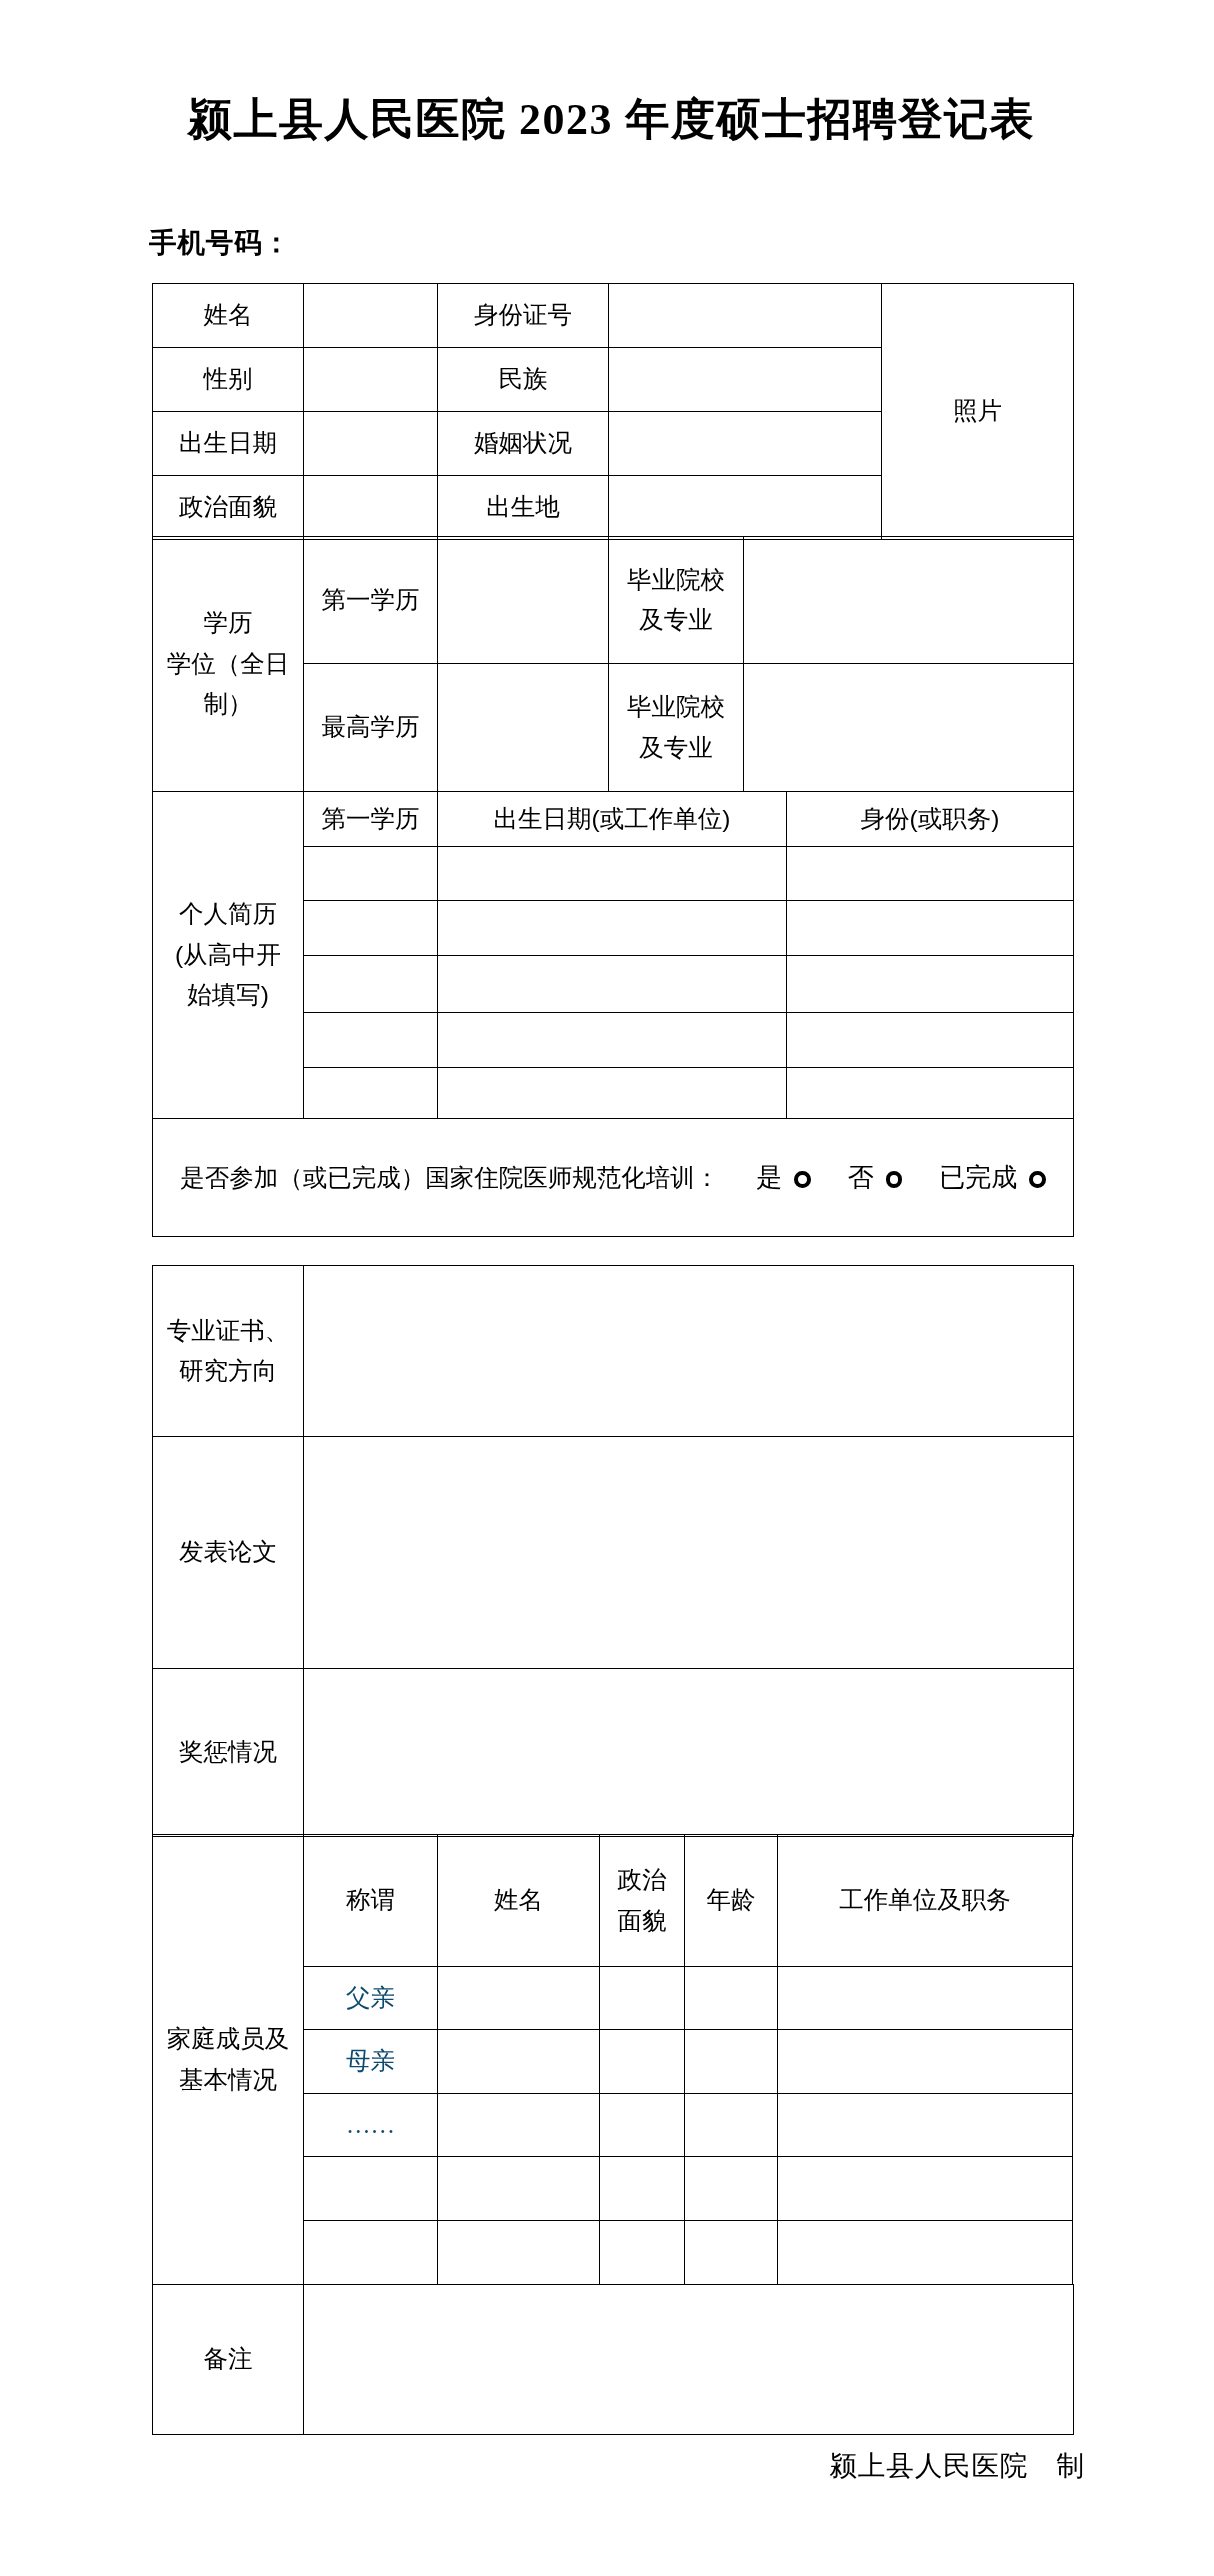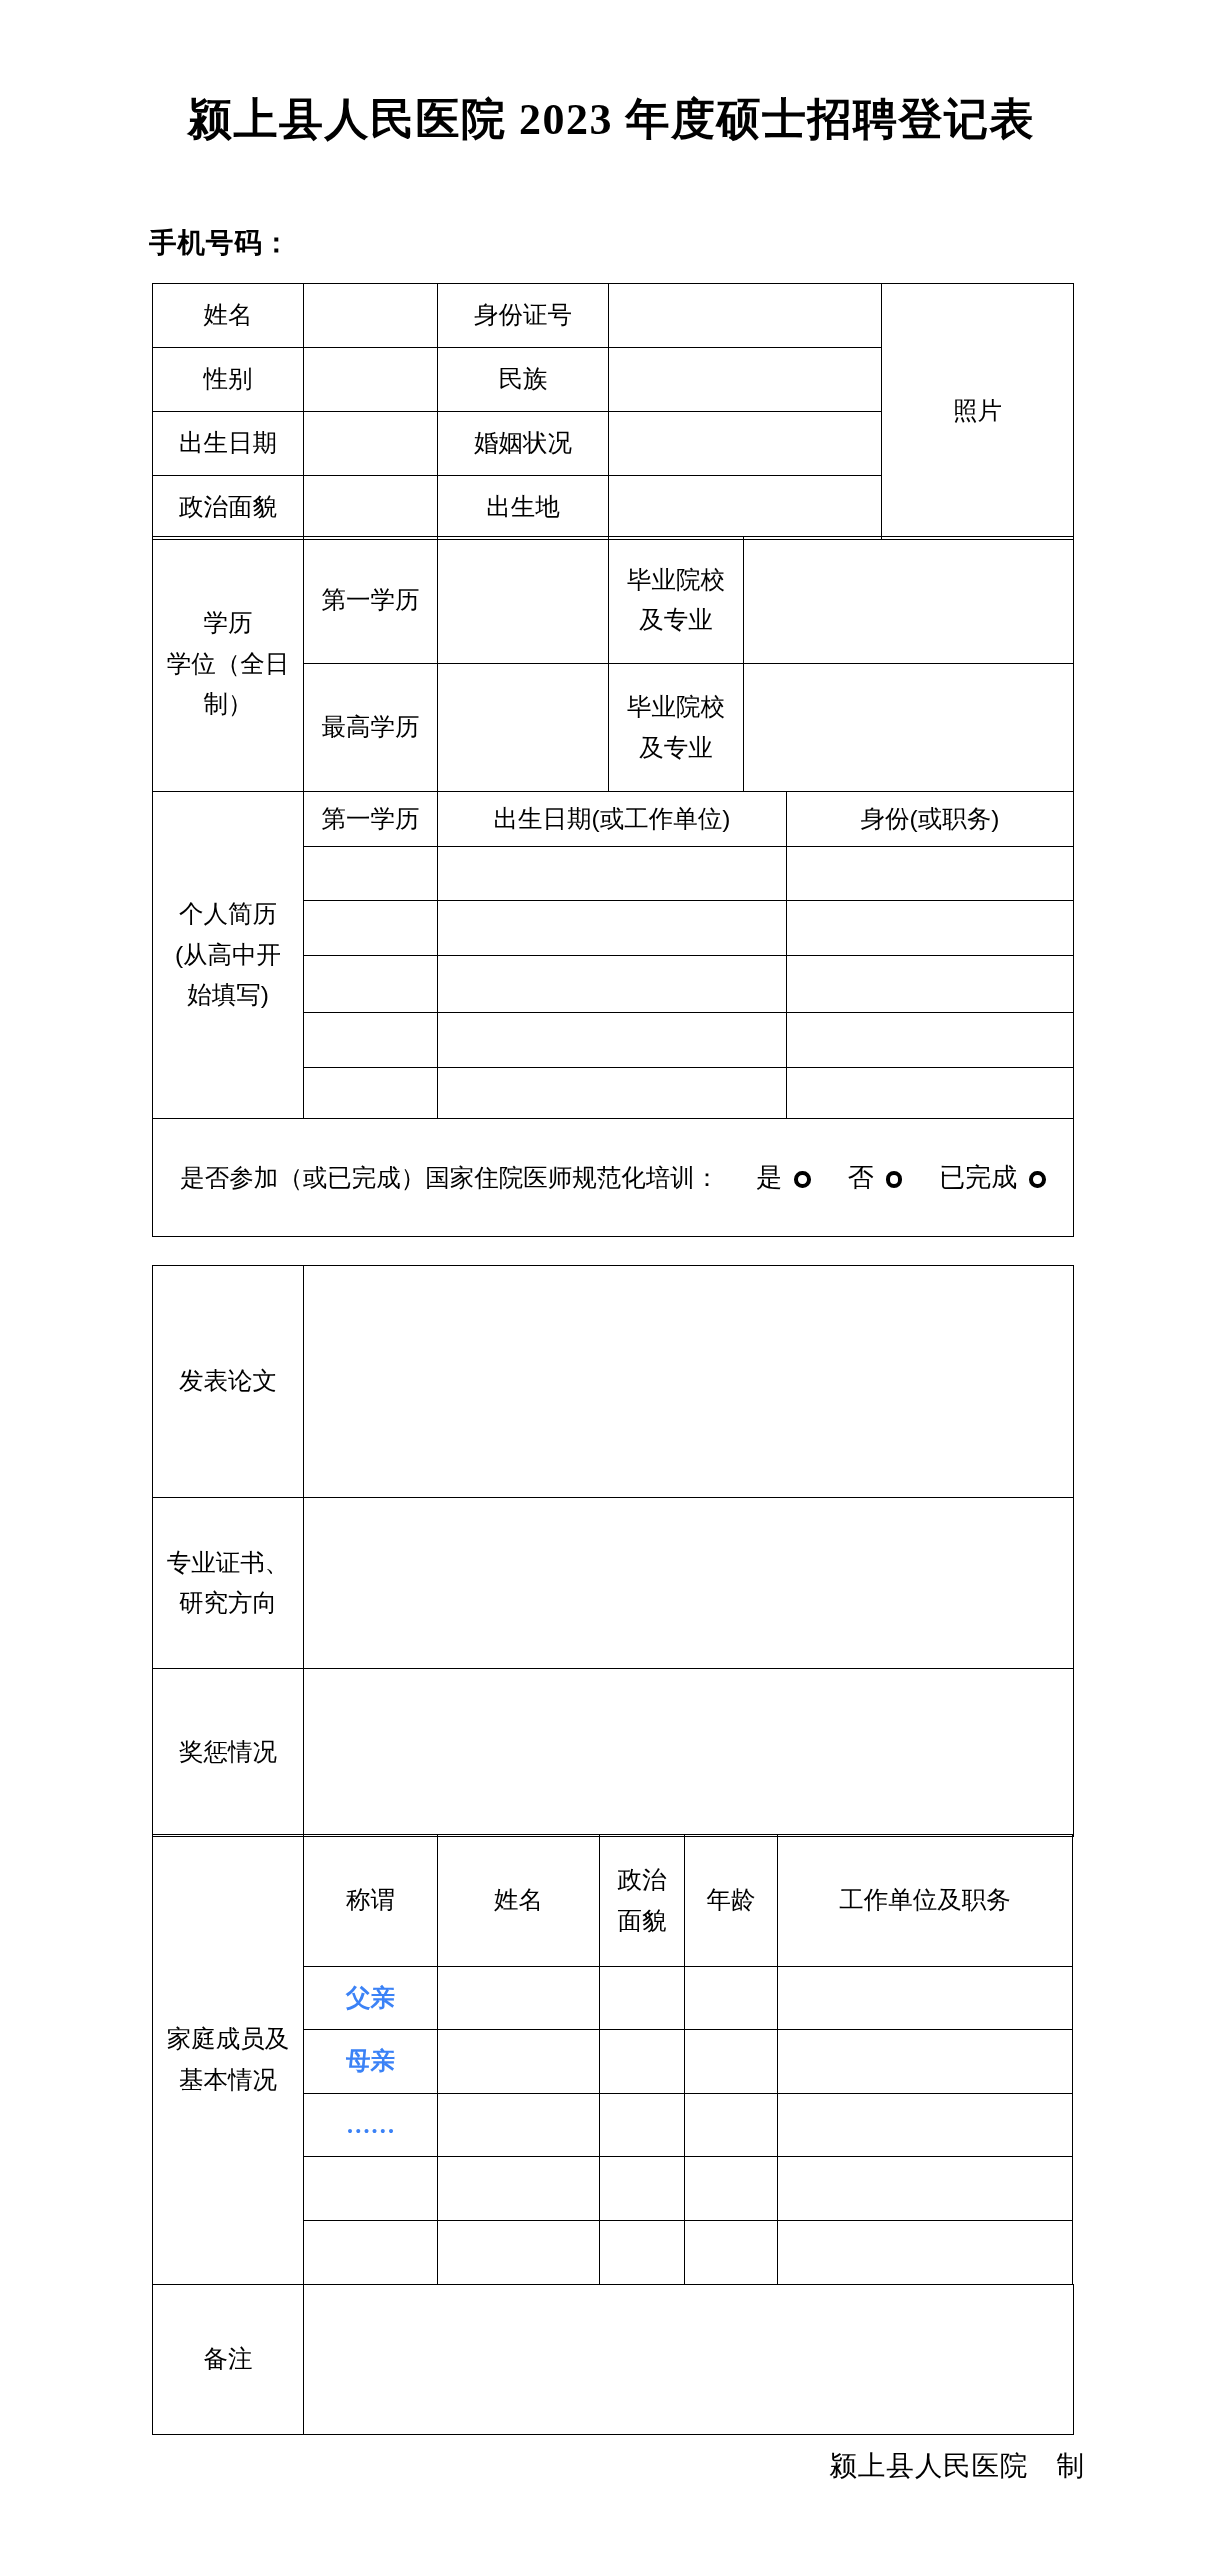--- a/index.html
+++ b/index.html
@@ -19,21 +19,21 @@
   table.t{
     position:absolute;left:152px;border-collapse:collapse;table-layout:fixed;
     width:921px;
   }
   table.t td{
     border:1.5px solid #000;padding:0;text-align:center;vertical-align:middle;
     font-size:24.5px;line-height:1.65;white-space:pre-line;overflow:hidden;
   }
   td.member{
     font-family:"Liberation Serif","DejaVu Serif",serif;
-    font-size:25px;color:#3b82f6;font-weight:bold;
+    font-size:25px;color:#0c4a6e;font-weight:normal;
   }
   td.radio-row{
     text-align:left;padding-left:7.7px;font-size:26px;white-space:normal;
   }
   .opt{display:inline-block;white-space:nowrap;margin-left:37px;}
   .opt:first-of-type{margin-left:10.7px;}
   .opt .opt-label{font-size:26px;}
   .radio{
     display:inline-block;width:8.4px;height:8.4px;border:4.6px solid #000;
     border-radius:50%;background:#fff;vertical-align:-1.5px;margin-left:12.2px;
@@ -169,27 +169,27 @@
   </tr>
 </tbody>
   </table>
 
 <table class="t" style="top:1265px">
   <colgroup>
       <col style="width:151px">
       <col style="width:770px">
     </colgroup>
   <tbody>
-      <tr style="height:232px">
-    <td>发表论文</td>
-    <td></td>
-  </tr>
-  <tr style="height:171px">
+      <tr style="height:171px">
     <td>专业证书、
 研究方向</td>
+    <td></td>
+  </tr>
+  <tr style="height:232px">
+    <td>发表论文</td>
     <td></td>
   </tr>
   <tr style="height:168px">
     <td>奖惩情况</td>
     <td></td>
   </tr>
 </tbody>
   </table>
 
 <table class="t" style="top:1834px">

